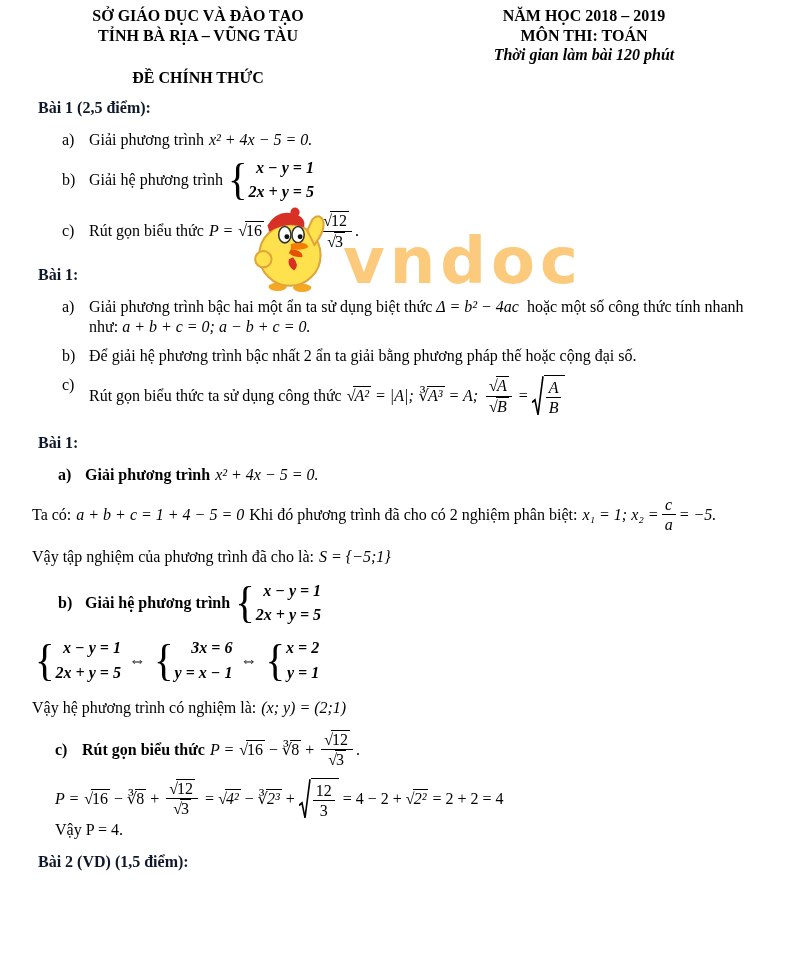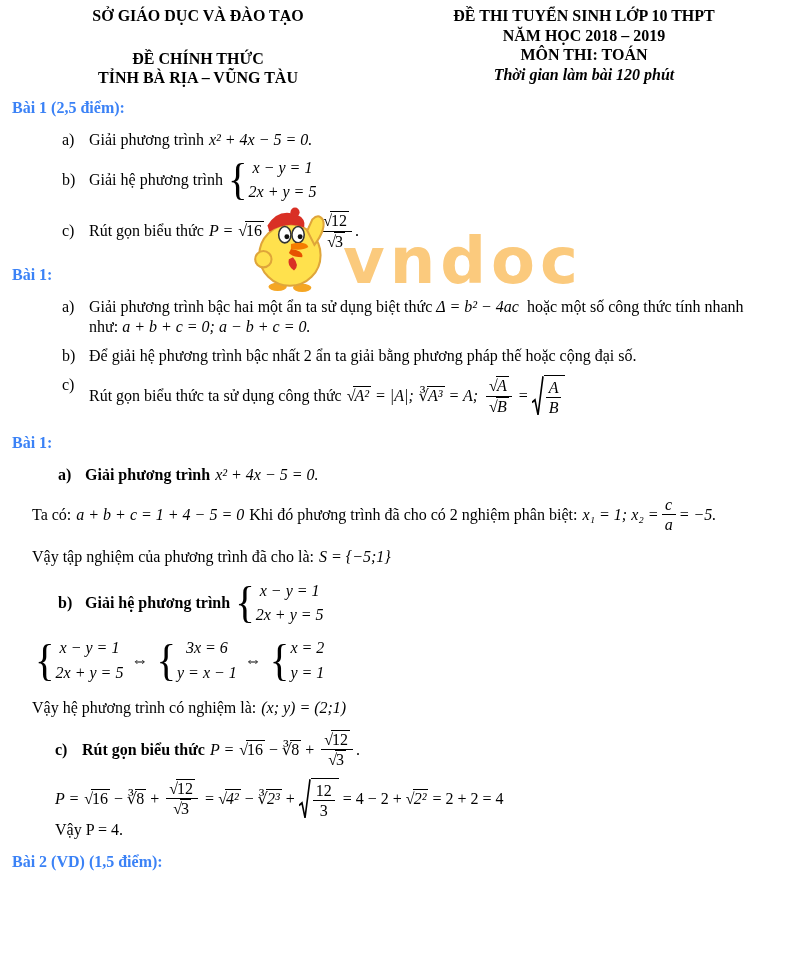--- a/index.html
+++ b/index.html
@@ -8,21 +8,21 @@
 
   
   .header { display: flex; padding: 6px 4px 0 14px; }
   .h-left { flex: 0 0 368px; text-align: center; font-weight: bold; }
   .h-left .hline { line-height: 1.22; }
   .h-left .l3 { margin-top: 23px; }
   .h-right { flex: 1; text-align: center; }
   .h-right .hline { line-height: 1.22; font-weight: bold; }
   .h-right .it { font-weight: bold; font-style: italic; line-height: 1.28; }
 
-  .sec-title { color: #3b82f6; font-weight: bold; margin-left: 12px; }
+  .sec-title { color: #0f172a; font-weight: bold; margin-left: 38px; }
   #q-title { margin-top: 10px; }
 
   .item { display: flex; align-items: center; margin-left: 62px; width: 712px; }
   .item .lbl { flex: 0 0 27px; }
   .gap { margin-right: 5px; }
   .m { font-style: italic; }
 
   
   .sqrt { white-space: nowrap; display: inline-block; line-height: 1.15; }
   .sqrt .rs { display: inline-block; }
@@ -34,21 +34,21 @@
   .frac .den { border-top: 1px solid #000; }
 
   
   .vsqrt { display: inline-flex; align-items: stretch; vertical-align: middle; white-space: nowrap; }
   .vsqrt svg { width: 12px; height: auto; flex: none; }
   .vsqrt .vbody { border-top: 1.4px solid #000; padding: 2px 3px 0 1px; display: inline-flex; align-items: center; }
 
   
   .sys { display: inline-flex; align-items: center; vertical-align: middle; }
   .sys .brace { font-size: 2.55em; line-height: 0.95; font-weight: 400; transform: scaleY(1.08); margin-right: 1px; }
-  .sys .eqs { display: inline-block; text-align: center; }
+  .sys .eqs { display: inline-block; text-align: right; font-weight: bold; }
   .sys .eq { display: block; line-height: 1.55; }
   .iff { margin: 0 8px; font-size: 17px; }
 
   
   .watermark { position: absolute; left: 247px; top: 206px; display: flex; align-items: flex-end; z-index: 5; pointer-events: none; }
   .wm-text { font-family: "DejaVu Sans", sans-serif; font-weight: bold; color: #fbca7d; font-size: 64px; letter-spacing: 5px; line-height: 0.95; margin-left: 2px; }
 
   
   .mitem { display: flex; margin-left: 62px; width: 712px; margin-top: 9px; }
   .mitem .lbl { flex: 0 0 27px; }
@@ -66,25 +66,24 @@
   #f-title { margin-top: 12px; }
 </style>
 </head>
 <body>
 
 <div class="page">
 
   <div class="header">
     <div class="h-left">
       <div class="hline">SỞ GIÁO DỤC VÀ ĐÀO TẠO</div>
+      <div class="hline">TỈNH BÀ RỊA – VŨNG TÀU</div>
       <div class="hline l3">ĐỀ CHÍNH THỨC</div>
-      <div class="hline">TỈNH BÀ RỊA – VŨNG TÀU</div>
     </div>
     <div class="h-right">
-      <div class="hline">ĐỀ THI TUYỂN SINH LỚP 10 THPT</div>
       <div class="hline">NĂM HỌC 2018 – 2019</div>
       <div class="hline">MÔN THI: TOÁN</div>
       <div class="it">Thời gian làm bài 120 phút</div>
     </div>
   </div>
 
   <div class="watermark">
     <svg width="94" height="86" viewBox="0 0 92 84" aria-hidden="true">
       <ellipse cx="30" cy="79" rx="9" ry="4" fill="#F5A623"></ellipse>
       <ellipse cx="54" cy="80" rx="9" ry="4" fill="#F5A623"></ellipse>

